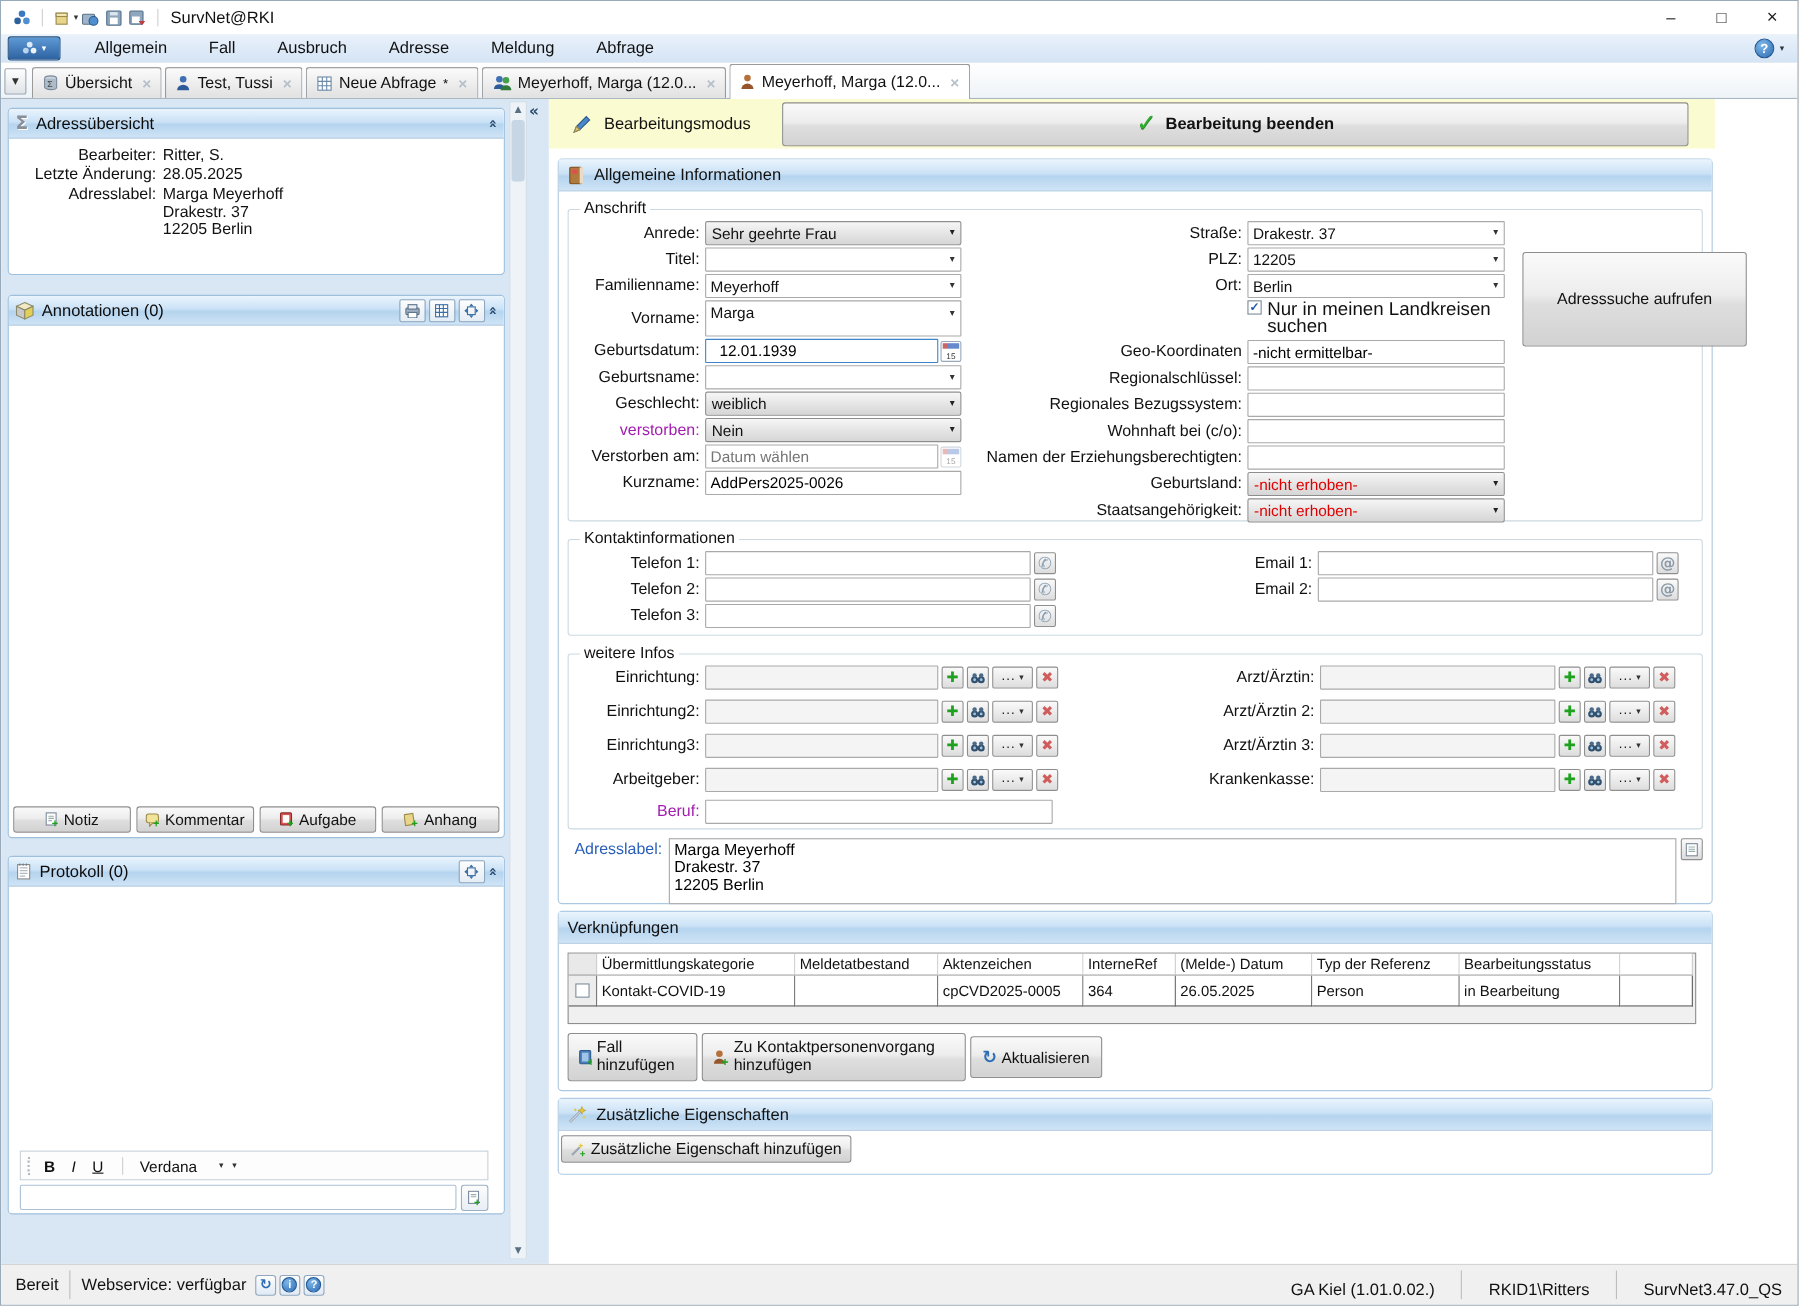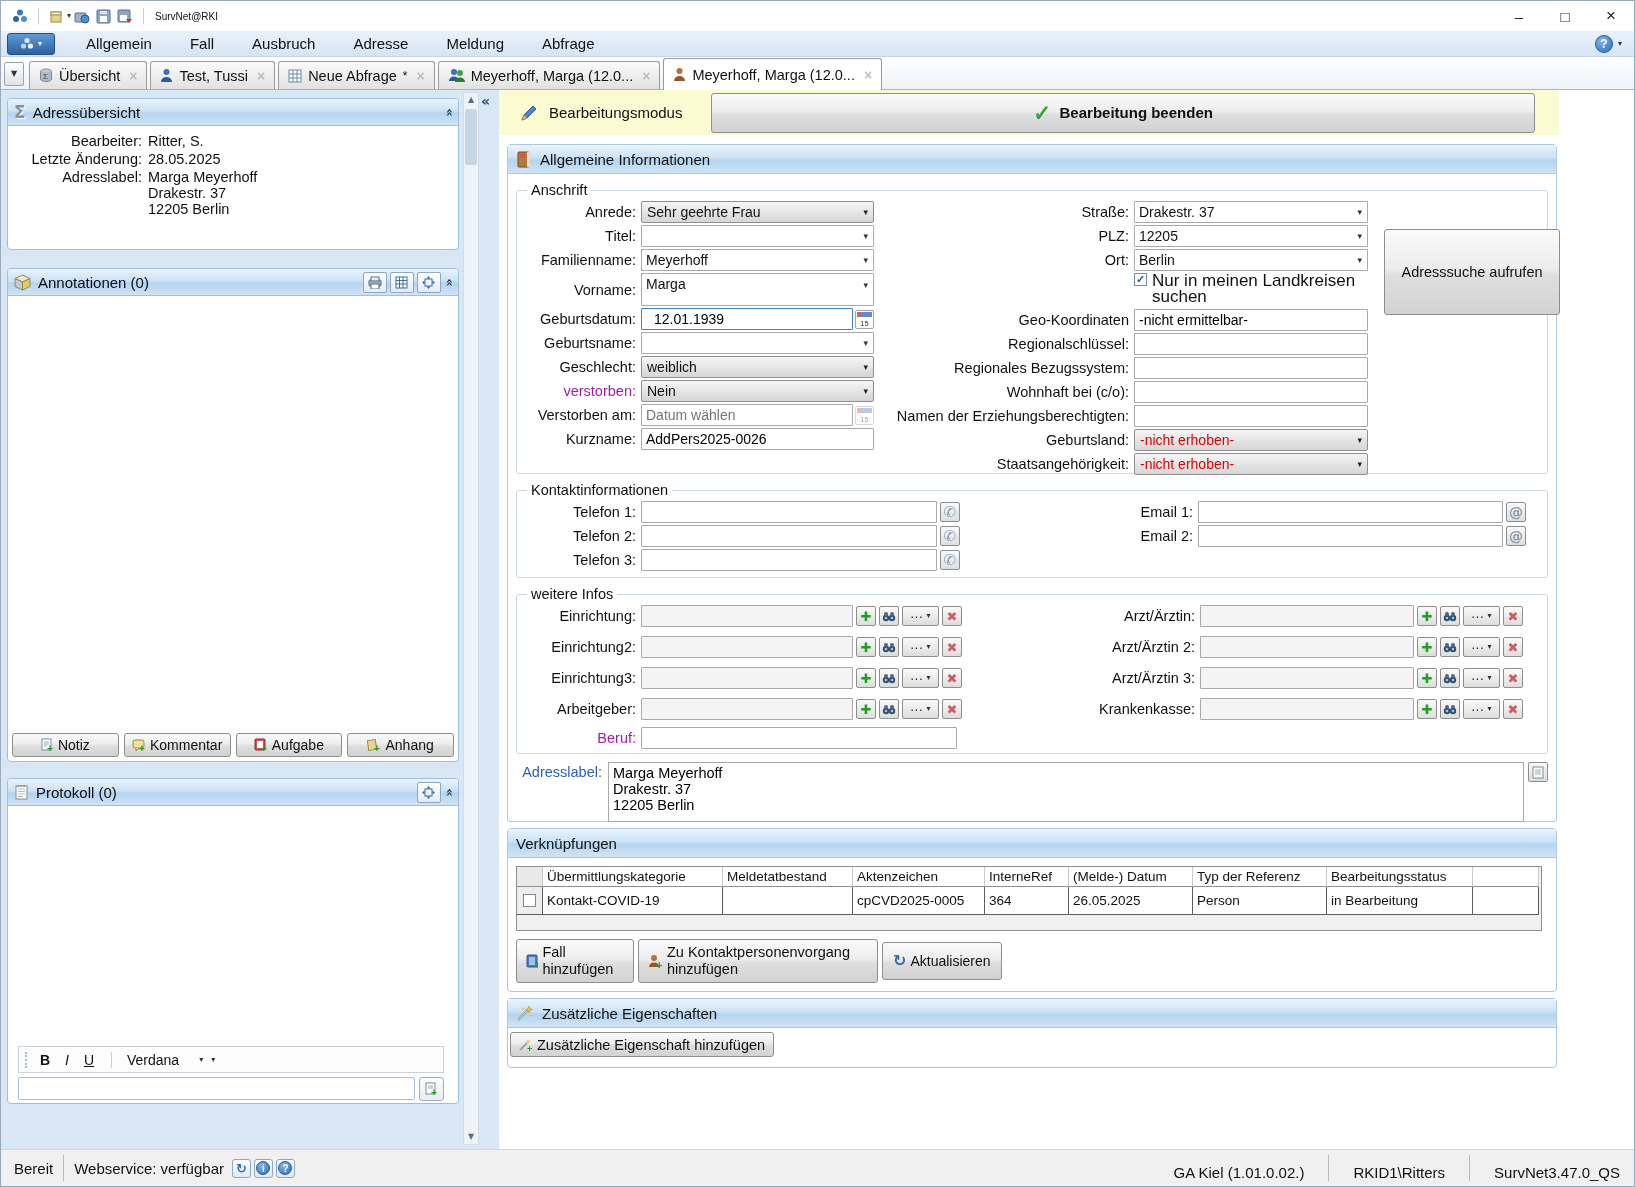--- a/index.html
+++ b/index.html
@@ -5,21 +5,21 @@
 *{box-sizing:border-box;margin:0;padding:0}
 body{font-family:"Liberation Sans",sans-serif;font-size:14px;color:#111;background:#888}
 #app{position:relative;width:1635px;height:1187px;background:#fff;overflow:hidden;border:1px solid #9ab}
 .ico{font-family:"DejaVu Sans",sans-serif;line-height:1}
 svg{display:block}
 
 
 .titlebar{position:absolute;top:0;left:0;right:0;height:30px;background:#fff;display:flex;align-items:center;padding-left:8px}
 .sep-v{width:1px;height:16px;background:#cfcfcf;margin:0 7px}
 .qicon{display:flex;align-items:center;margin:0 3px}
-.title-text{font-size:10px;margin-left:4px;color:#111}
+.title-text{font-size:15px;margin-left:4px;color:#111}
 .win-controls{margin-left:auto;display:flex}
 .win-btn{width:46px;height:30px;display:flex;align-items:center;justify-content:center;font-size:15px;color:#222;cursor:default}
 .win-btn.close{font-size:17px}
 
 
 .menubar{position:absolute;top:30px;left:0;right:0;height:26px;background:linear-gradient(180deg,#eaf2fb,#d5e4f5);display:flex;align-items:center;border-bottom:1px solid #c3d5e8}
 .app-btn{width:48px;height:22px;margin:0 12px 0 6px;border-radius:3px;background:linear-gradient(180deg,#5e9ad6,#2d629f);border:1px solid #24507f;display:flex;align-items:center;justify-content:center;gap:4px}
 .app-btn .ar{color:#fff;font-size:8px}
 .menu-item{padding:0 19px;font-size:15px;color:#101010}
 .help-area{margin-left:auto;display:flex;align-items:center;margin-right:12px;gap:5px}
@@ -558,21 +558,21 @@
                   </div>
                 </div>
               <div class="frow">
                   <span class="flbl">Staatsangehörigkeit:</span>
                 <div class="select red w234">
                     <span>-nicht erhoben-</span>
                     <span class="ico ar" style="color:#222">▾</span>
                   </div>
                 </div>
             </div>
-            <div class="btn" style="position:absolute;left:861px;top:28px;width:176px;height:86px;font-size:14.5px">
+            <div class="btn" style="position:absolute;left:861px;top:28px;width:204px;height:86px;font-size:14.5px">
               <span>Adresssuche aufrufen</span>
             </div>
           </div>
         </fieldset>
 
         <fieldset style="height:96px">
           <legend>Kontaktinformationen</legend>
           <div style="display:flex">
             <div class="fcol colL">
               <div class="frow">

